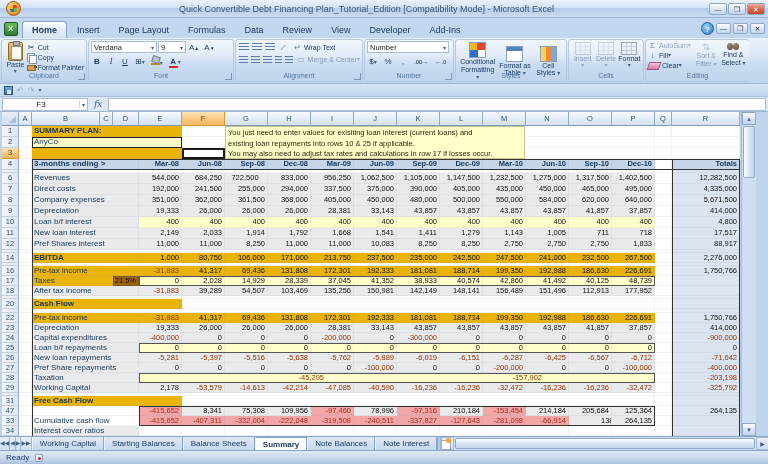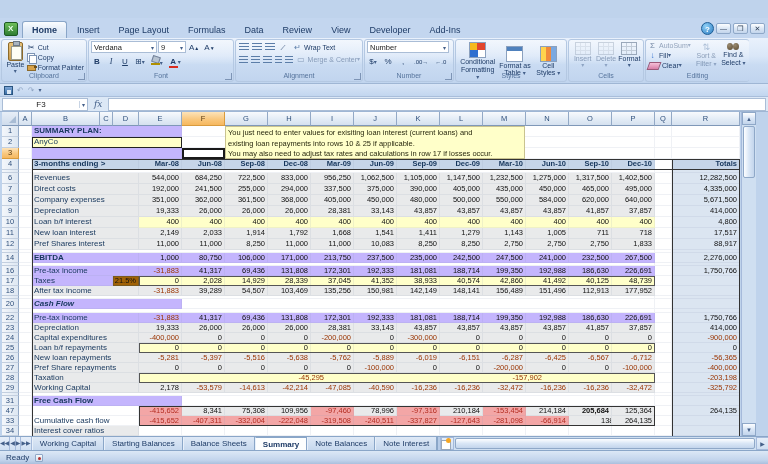--- a/index.html
+++ b/index.html
@@ -109,21 +109,21 @@
   .grow{display:flex;}
   .h11{height:11px;} .h10{height:10px;} .h3{height:3px;} .h4{height:4px;}
   .gut{width:17px;box-sizing:border-box;background:linear-gradient(90deg,#f4f7fb,#dde7f2);
     border-right:1px solid #93a9c6;border-bottom:1px solid #c3cfdf;font-size:7.5px;color:#30507c;
     text-align:center;overflow:hidden;line-height:10px;flex:none;}
   .cell{height:100%;box-sizing:border-box;flex:none;overflow:hidden;white-space:nowrap;
     border-right:1px solid rgba(140,158,186,.14);border-bottom:1px solid rgba(140,158,186,.14);}
   .num{text-align:right;padding-right:2px;font-size:7.5px;line-height:10px;color:#111;}
   .lbl{padding-left:2px;font-size:8px;line-height:10px;color:#16365c;}
   .bold{font-weight:bold;}
-  .wa{background:#fff;} .g{background:#e9eaeb;} .b{background:#c4b5fd;} .y{background:#ffffc9;}
+  .wa{background:#fff;} .g{background:#e9eaeb;} .b{background:#eab308;} .y{background:#ffffc9;}
   .orange{background:#a16207;} .tot{background:#dbe5f1;} .q{background:#fff;}
   .hdr{background:#c6d5e8;color:#16365c;}
   .neg{color:#993300;}
   .pink{background:#f3a6a6;} .pink.neg{color:#b32d22;}
   .wide{position:relative;}
   .wide span{position:absolute;top:0;width:70px;text-align:right;font-size:7.5px;line-height:10px;}
   .wide span:nth-child(1){left:115px;} .wide span:nth-child(2){left:333px;}
   .ovl{position:absolute;pointer-events:none;box-sizing:border-box;}
   .noteovl{background:#ffffc9;border:1px solid #c9c390;font-size:7.5px;line-height:10.5px;color:#2a2a10;
     padding:1px 2px;box-sizing:border-box;}
@@ -157,20 +157,31 @@
   .statustext{font-size:8px;color:#1f3c67;padding-left:6px;}
   .recic{width:8px;height:8px;margin-left:6px;background:linear-gradient(#f8fafc,#d4dfec);border:1px solid #8fa8c8;
     border-radius:1px;position:relative;box-sizing:border-box;}
   .recic::after{content:"";position:absolute;left:2px;top:2px;width:3px;height:3px;border-radius:50%;background:#b03030;}
 </style>
 </head>
 <body>
 
 <div class="app">
 
+  <div class="titlebar">
+    <div class="officebtn">
+        <div class="officeball"></div>
+      </div>
+    <div class="titletext">Quick Convertible Debt Financing Plan_Tutorial_Edition  [Compatibility Mode] - Microsoft Excel</div>
+    <div class="winbtns">
+      <div class="wbtn">—</div>
+      <div class="wbtn">❐</div>
+      <div class="wbtn close">✕</div>
+    </div>
+  </div>
 
   <div class="tabstrip">
     <div class="wbicon"></div>
     <div id="rtabs" style="display:flex;align-items:flex-end;">
         <div class="rtab active">Home</div>
         <div class="rtab">Insert</div>
         <div class="rtab">Page Layout</div>
         <div class="rtab">Formulas</div>
         <div class="rtab">Data</div>
         <div class="rtab">Review</div>
@@ -445,21 +456,21 @@
             <div class="cell wa" style="width: 623px;"></div>
             <div class="cell wa" style="width: 17px;"></div>
             <div class="cell tot" style="width: 68px;"></div>
           </div>
           <div class="grow h11">
             <div class="gut">6</div>
             <div class="cell wa" style="width: 13px;"></div>
             <div class="cell lbl g" style="width: 107px;">Revenues</div>
             <div class="cell num g" style="width: 43px;">544,000</div>
             <div class="cell num g" style="width: 43px;">684,250</div>
-            <div class="cell num g" style="width: 43px;">722,500</div>
+            <div class="cell num g" style="width: 43px; text-align: center;">722,500</div>
             <div class="cell num g" style="width: 43px;">833,000</div>
             <div class="cell num g" style="width: 43px;">956,250</div>
             <div class="cell num g" style="width: 43px;">1,062,500</div>
             <div class="cell num g" style="width: 43px;">1,105,000</div>
             <div class="cell num g" style="width: 43px;">1,147,500</div>
             <div class="cell num g" style="width: 43px;">1,232,500</div>
             <div class="cell num g" style="width: 43px;">1,275,000</div>
             <div class="cell num g" style="width: 43px;">1,317,500</div>
             <div class="cell num g" style="width: 43px;">1,402,500</div>
             <div class="cell q" style="width: 17px;"></div>
@@ -673,21 +684,21 @@
           <div class="grow h3">
             <div class="gut"></div>
             <div class="cell wa" style="width: 13px;"></div>
             <div class="cell wa" style="width: 623px;"></div>
             <div class="cell wa" style="width: 17px;"></div>
             <div class="cell tot" style="width: 68px;"></div>
           </div>
           <div class="grow h10">
             <div class="gut">20</div>
             <div class="cell wa" style="width: 13px;"></div>
-            <div class="cell lbl bold b" style="width: 150px; font-style: italic;">Cash Flow</div>
+            <div class="cell lbl bold b" style="width: 150px;">Cash Flow</div>
             <div class="cell wa" style="width: 473px;"></div>
             <div class="cell wa" style="width: 17px;"></div>
             <div class="cell tot" style="width: 68px;"></div>
           </div>
           <div class="grow h4">
             <div class="gut"></div>
             <div class="cell wa" style="width: 13px;"></div>
             <div class="cell wa" style="width: 623px;"></div>
             <div class="cell wa" style="width: 17px;"></div>
             <div class="cell tot" style="width: 68px;"></div>
@@ -778,21 +789,21 @@
             <div class="cell num g neg" style="width: 43px;">-5,638</div>
             <div class="cell num g neg" style="width: 43px;">-5,762</div>
             <div class="cell num g neg" style="width: 43px;">-5,889</div>
             <div class="cell num g neg" style="width: 43px;">-6,019</div>
             <div class="cell num g neg" style="width: 43px;">-6,151</div>
             <div class="cell num g neg" style="width: 43px;">-6,287</div>
             <div class="cell num g neg" style="width: 43px;">-6,425</div>
             <div class="cell num g neg" style="width: 43px; text-align: right;">-6,567</div>
             <div class="cell num g neg" style="width: 43px;">-6,712</div>
             <div class="cell q" style="width: 17px;"></div>
-            <div class="cell num tot neg" style="width: 68px;">-56,365</div>
+            <div class="cell num tot neg" style="width: 68px;">-71,642</div>
           </div>
           <div class="grow h10">
             <div class="gut">27</div>
             <div class="cell wa" style="width: 13px;"></div>
             <div class="cell lbl g" style="width: 107px;">Pref Share repayments</div>
             <div class="cell num g" style="width: 43px;">0</div>
             <div class="cell num g" style="width: 43px;">0</div>
             <div class="cell num g" style="width: 43px;">0</div>
             <div class="cell num g" style="width: 43px;">0</div>
             <div class="cell num g" style="width: 43px;">0</div>
@@ -858,21 +869,21 @@
             <div class="cell num g pink neg" style="width: 43px;">-415,652</div>
             <div class="cell num g" style="width: 43px;">8,341</div>
             <div class="cell num g" style="width: 43px;">75,308</div>
             <div class="cell num g" style="width: 43px;">109,956</div>
             <div class="cell num g pink neg" style="width: 43px;">-97,460</div>
             <div class="cell num g" style="width: 43px;">78,996</div>
             <div class="cell num g pink neg" style="width: 43px;">-97,316</div>
             <div class="cell num g" style="width: 43px;">210,184</div>
             <div class="cell num g pink neg" style="width: 43px;">-153,454</div>
             <div class="cell num g" style="width: 43px;">214,184</div>
-            <div class="cell num g" style="width: 43px; font-weight: bold;">205,684</div>
+            <div class="cell num g" style="width: 43px;">205,684</div>
             <div class="cell num g" style="width: 43px;">125,364</div>
             <div class="cell q" style="width: 17px;"></div>
             <div class="cell num tot" style="width: 68px;">264,135</div>
           </div>
           <div class="grow h10">
             <div class="gut">33</div>
             <div class="cell wa" style="width: 13px;"></div>
             <div class="cell lbl wa" style="width: 107px;">Cumulative cash flow</div>
             <div class="cell num g pink neg" style="width: 43px;">-415,652</div>
             <div class="cell num g pink neg" style="width: 43px;">-407,311</div>

